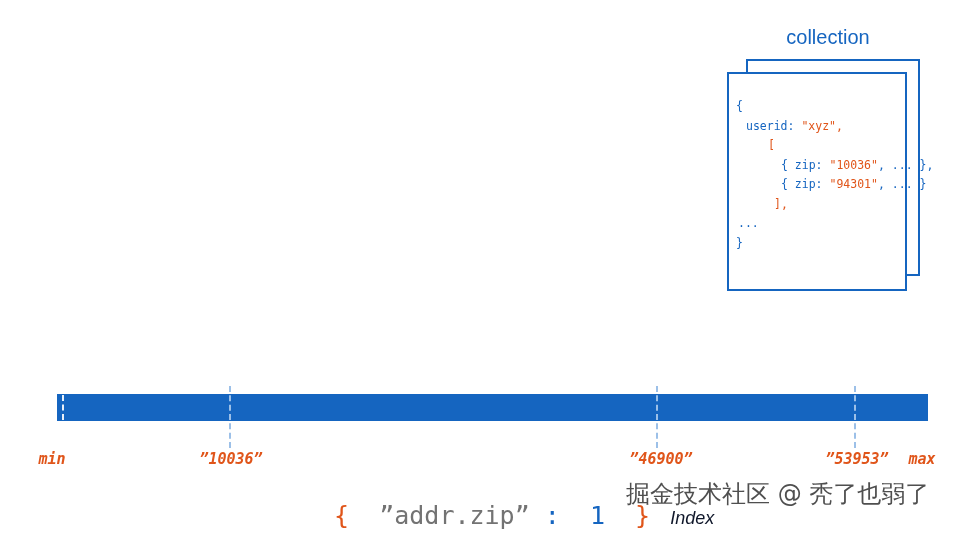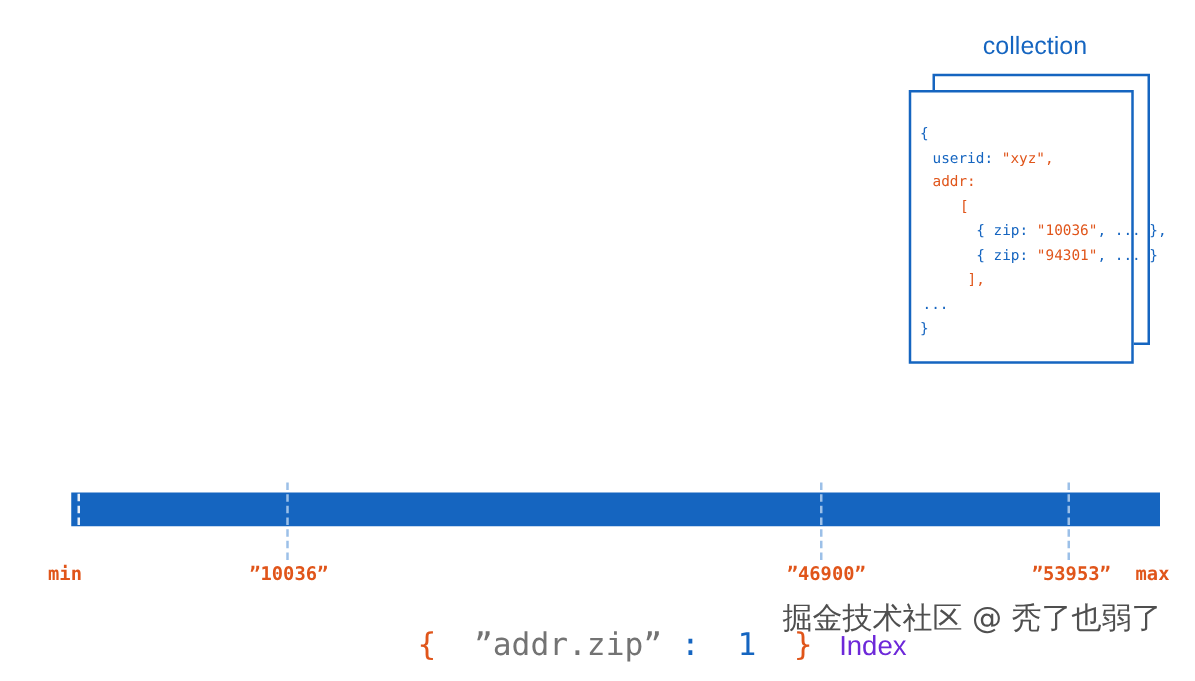--- a/index.html
+++ b/index.html
@@ -64,38 +64,40 @@
   }
 
   .axis-label {
     position: absolute;
     top: 450px;
     transform: translateX(-50%);
     color: #e0551a;
     font-size: 15px;
     font-weight: bold;
     white-space: nowrap;
+    font-style: italic;
   }
 
   
   .caption {
     position: absolute;
     left: 334px; top: 501px;
     font-size: 25px;
     white-space: nowrap;
     z-index: 4;
   }
   .caption span { white-space: pre; }
   .cap-orange { color: #e0551a; }
   .cap-red    { color: #737373; }
   .cap-blue   { color: #1565c0; }
   .cap-index  {
     font-family: "Liberation Sans", sans-serif;
-    font-size: 22px;
-    color: #6d28d9;
+    font-size: 18px;
+    color: #0f172a;
+    font-style: italic;
   }
 
   .watermark {
     position: absolute;
     left: 626px; top: 478px;
     font-family: "DejaVu Sans", "Liberation Sans", sans-serif;
     font-size: 24px;
     color: rgba(64, 64, 64, 0.92);
     white-space: nowrap;
     z-index: 5;
@@ -107,21 +109,20 @@
 <div class="stage">
 
   <div class="collection-label">collection</div>
 
   <div class="card back"></div>
 
   <div class="card front">
     <div class="code">
       <div class="ln i0"><span class="blue">{</span></div>
       <div class="ln i1"><span class="blue">userid: </span><span class="orange">"xyz",</span></div>
-      <div class="ln i1"><span class="orange">addr:</span></div>
       <div class="ln i2"><span class="orange">[</span></div>
       <div class="ln i3"><span class="blue">{ zip: </span><span class="orange">"10036"</span><span class="blue">, ... },</span></div>
       <div class="ln i3"><span class="blue">{ zip: </span><span class="orange">"94301"</span><span class="blue">, ... }</span></div>
       <div class="ln i4"><span class="orange">],</span></div>
       <div class="ln i0b"><span class="blue">...</span></div>
       <div class="ln i0"><span class="blue">}</span></div>
     </div>
   </div>
 
   <div class="bar"></div>

